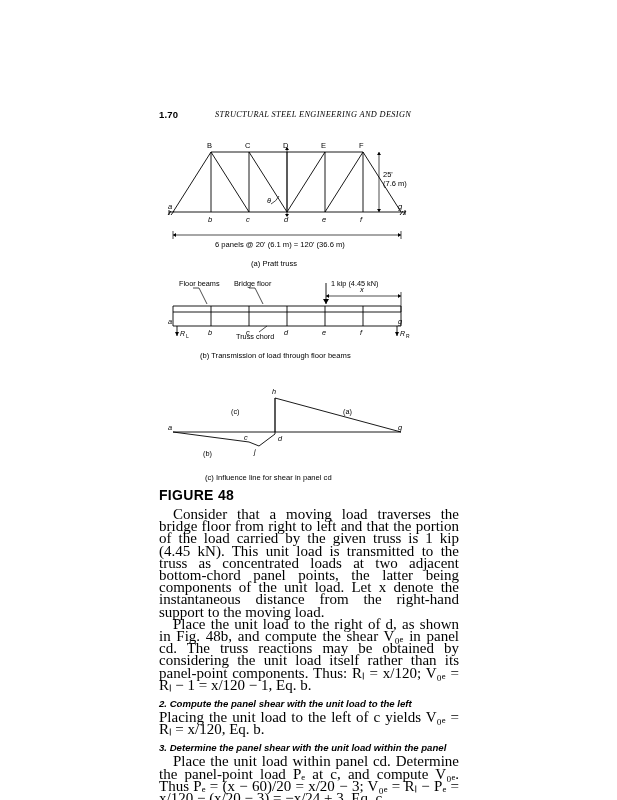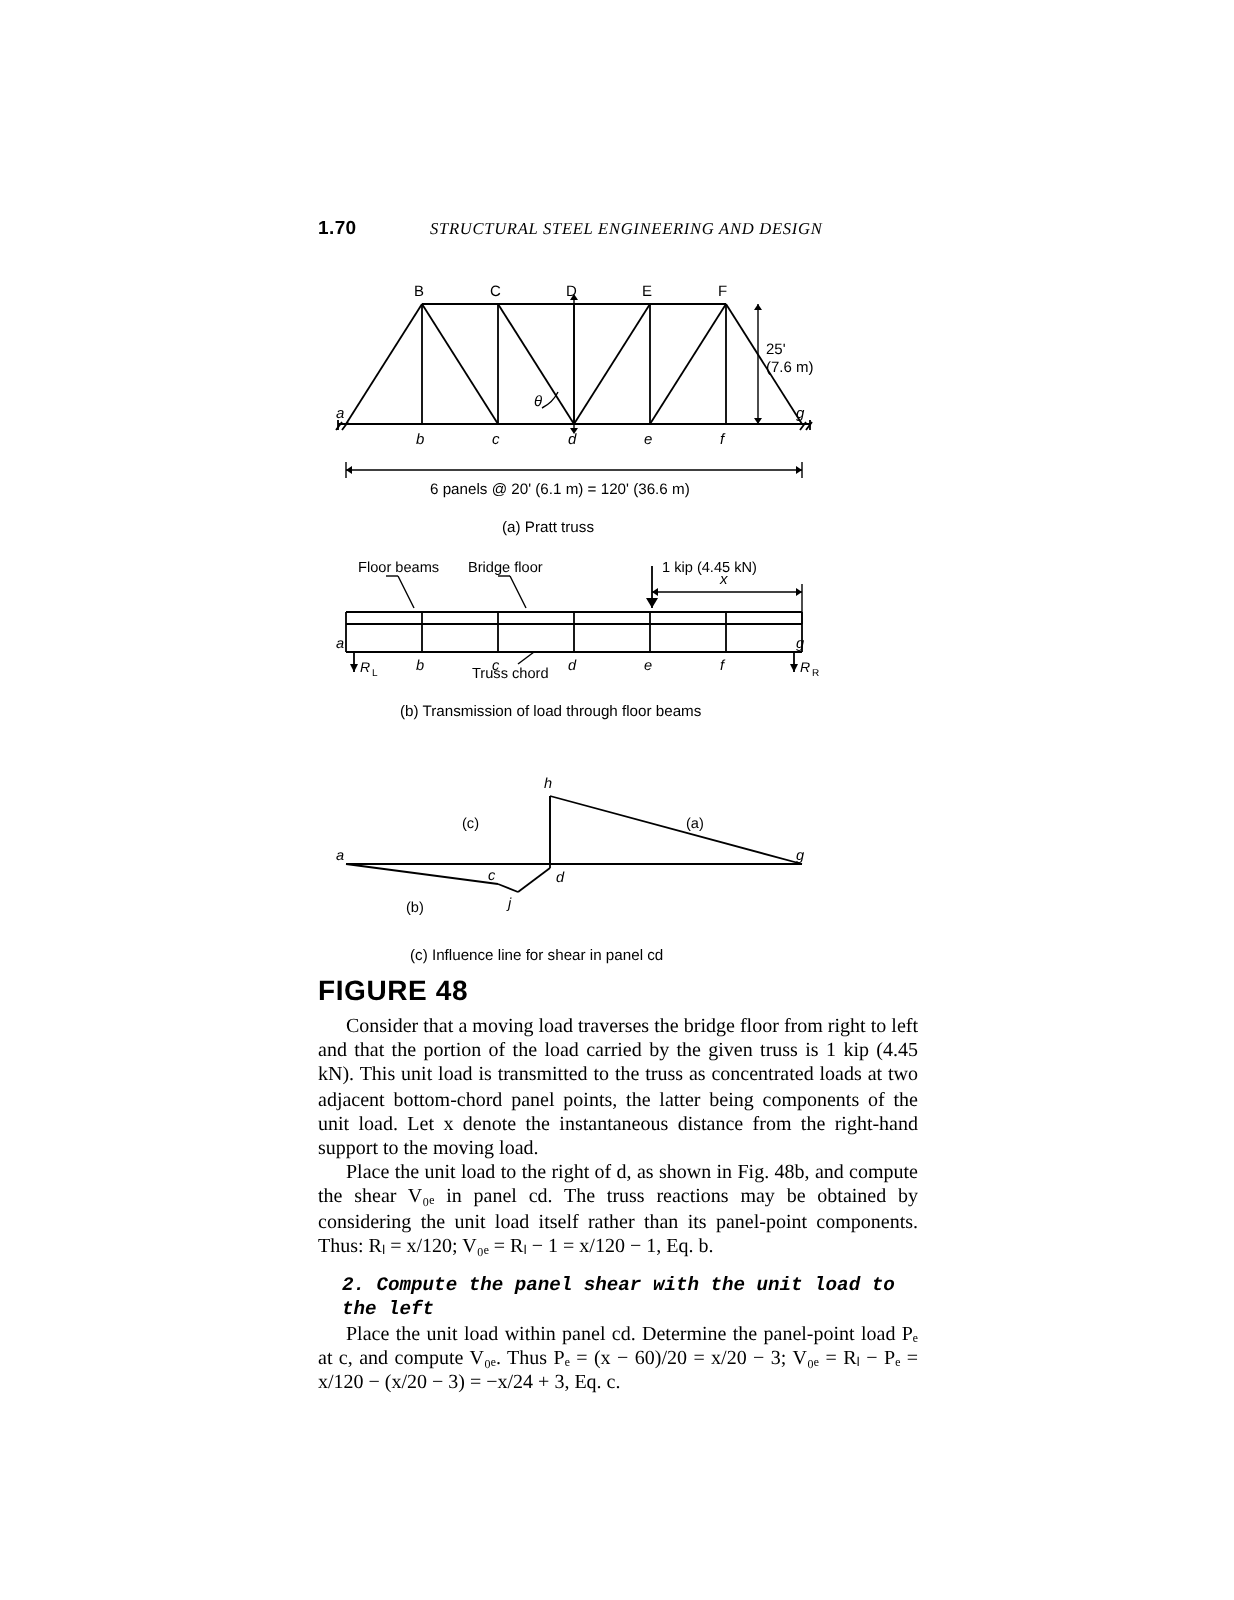--- a/index.html
+++ b/index.html
@@ -70,29 +70,29 @@
 
   
   .body {
     position: absolute;
     left: 159px;
     top: 508px;
     width: 300px;
   }
   .body p {
     margin: 0 0 0 0;
-    font-size: 10px;
+    font-size: 15px;
     line-height: 12.2px;
     text-align: justify;
     text-indent: 14px;
   }
   .body p.noindent { text-indent: 0; }
   .body h4 {
-    margin: 7px 0 0 12px;
-    font-family: Liberation Mono, monospace;
+    margin: 7px 0 0 0;
+    font-family: Liberation Sans, sans-serif;
     font-style: italic;
     font-weight: bold;
     font-size: 9.6px;
     line-height: 12px;
   }
   .body p.after-head {
     margin-top: 1px;
   }
 </style>
 </head>
@@ -278,16 +278,18 @@
       <text x="50" y="344" font-size="7.6">(c)  Influence line  for  shear  in  panel  cd</text>
     </svg>
   </div>
 
   <div class="figure-caption">FIGURE 48</div>
 
   <div class="body">
     <p>Consider that a moving load traverses the bridge floor from right to left and that the portion of the load carried by the given truss is 1 kip (4.45 kN). This unit load is transmitted to the truss as concentrated loads at two adjacent bottom-chord panel points, the latter being components of the unit load. Let x denote the instantaneous distance from the right-hand support to the moving load.</p>
     <p>Place the unit load to the right of d, as shown in Fig. 48b, and compute the shear V₀ₑ in panel cd. The truss reactions may be obtained by considering the unit load itself rather than its panel-point components. Thus: Rₗ = x/120; V₀ₑ = Rₗ − 1 = x/120 − 1, Eq. b.</p>
     <h4>2. Compute the panel shear with the unit load to the left</h4>
+    <p class="noindent after-head">Placing the unit load to the left of c yields V₀ₑ = Rₗ = x/120, Eq. b.</p>
+    <h4>3. Determine the panel shear with the unit load within the panel</h4>
     <p class="after-head">Place the unit load within panel cd. Determine the panel-point load Pₑ at c, and compute V₀ₑ. Thus Pₑ = (x − 60)/20 = x/20 − 3; V₀ₑ = Rₗ − Pₑ = x/120 − (x/20 − 3) = −x/24 + 3, Eq. c.</p>
   </div>
 
 </div>
 
 </body></html>

